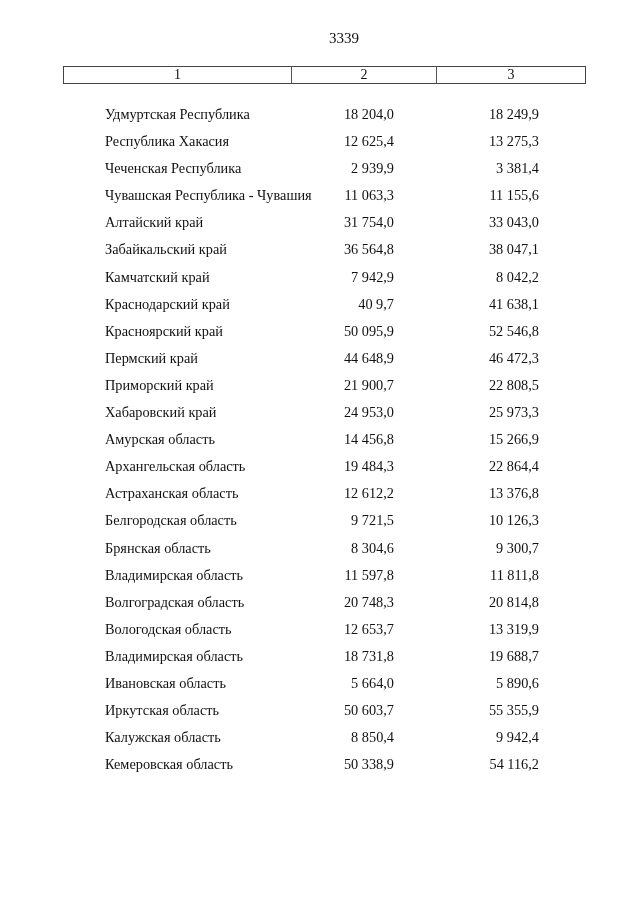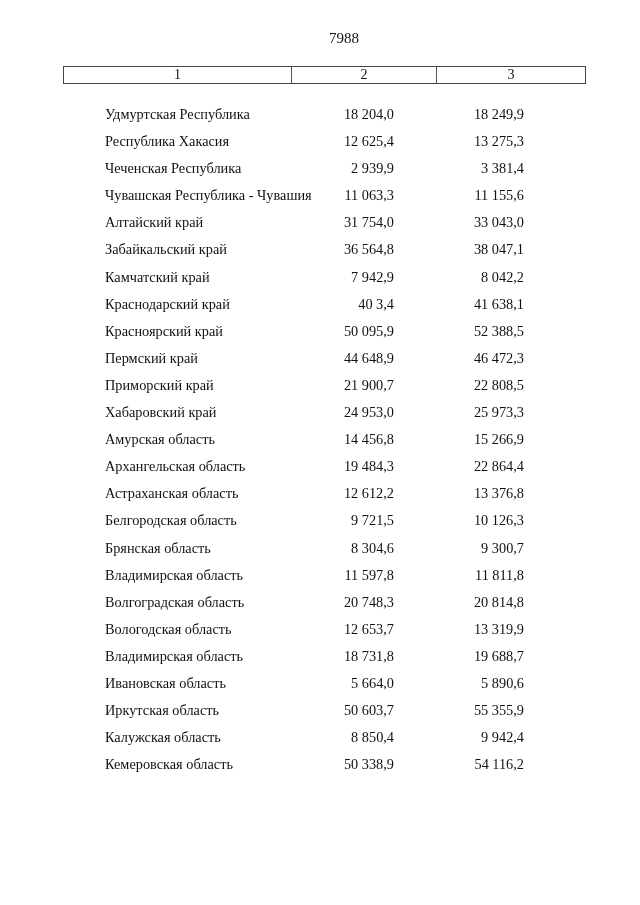--- a/index.html
+++ b/index.html
@@ -66,30 +66,30 @@
     .row .v2 {
       position: absolute;
       right: 286px;
       top: 0;
       text-align: right;
       white-space: nowrap;
       font-family: Liberation Serif, serif;
     }
     .row .v3 {
       position: absolute;
-      right: 156px;
+      right: 141px;
       top: 0;
       text-align: center;
       white-space: nowrap;
     }
   </style>
 </head>
 <body>
 
-<div class="page-number">7988</div>
+<div class="page-number">3339</div>
 
 <div class="header-box">
   <div class="header-cell hc1">1</div>
   <div class="header-cell hc2">2</div>
   <div class="header-cell hc3">3</div>
 </div>
 
 <div class="rows">
   <div class="row">
       <span class="name">Удмуртская Республика</span>
@@ -121,27 +121,27 @@
       <span class="v2">36 564,8</span>
       <span class="v3">38 047,1</span>
     </div>
   <div class="row">
       <span class="name">Камчатский край</span>
       <span class="v2">7 942,9</span>
       <span class="v3">8 042,2</span>
     </div>
   <div class="row">
       <span class="name">Краснодарский край</span>
-      <span class="v2">40 3,4</span>
+      <span class="v2">40 9,7</span>
       <span class="v3">41 638,1</span>
     </div>
   <div class="row">
       <span class="name">Красноярский край</span>
       <span class="v2">50 095,9</span>
-      <span class="v3">52 388,5</span>
+      <span class="v3">52 546,8</span>
     </div>
   <div class="row">
       <span class="name">Пермский край</span>
       <span class="v2">44 648,9</span>
       <span class="v3">46 472,3</span>
     </div>
   <div class="row">
       <span class="name">Приморский край</span>
       <span class="v2">21 900,7</span>
       <span class="v3">22 808,5</span>

